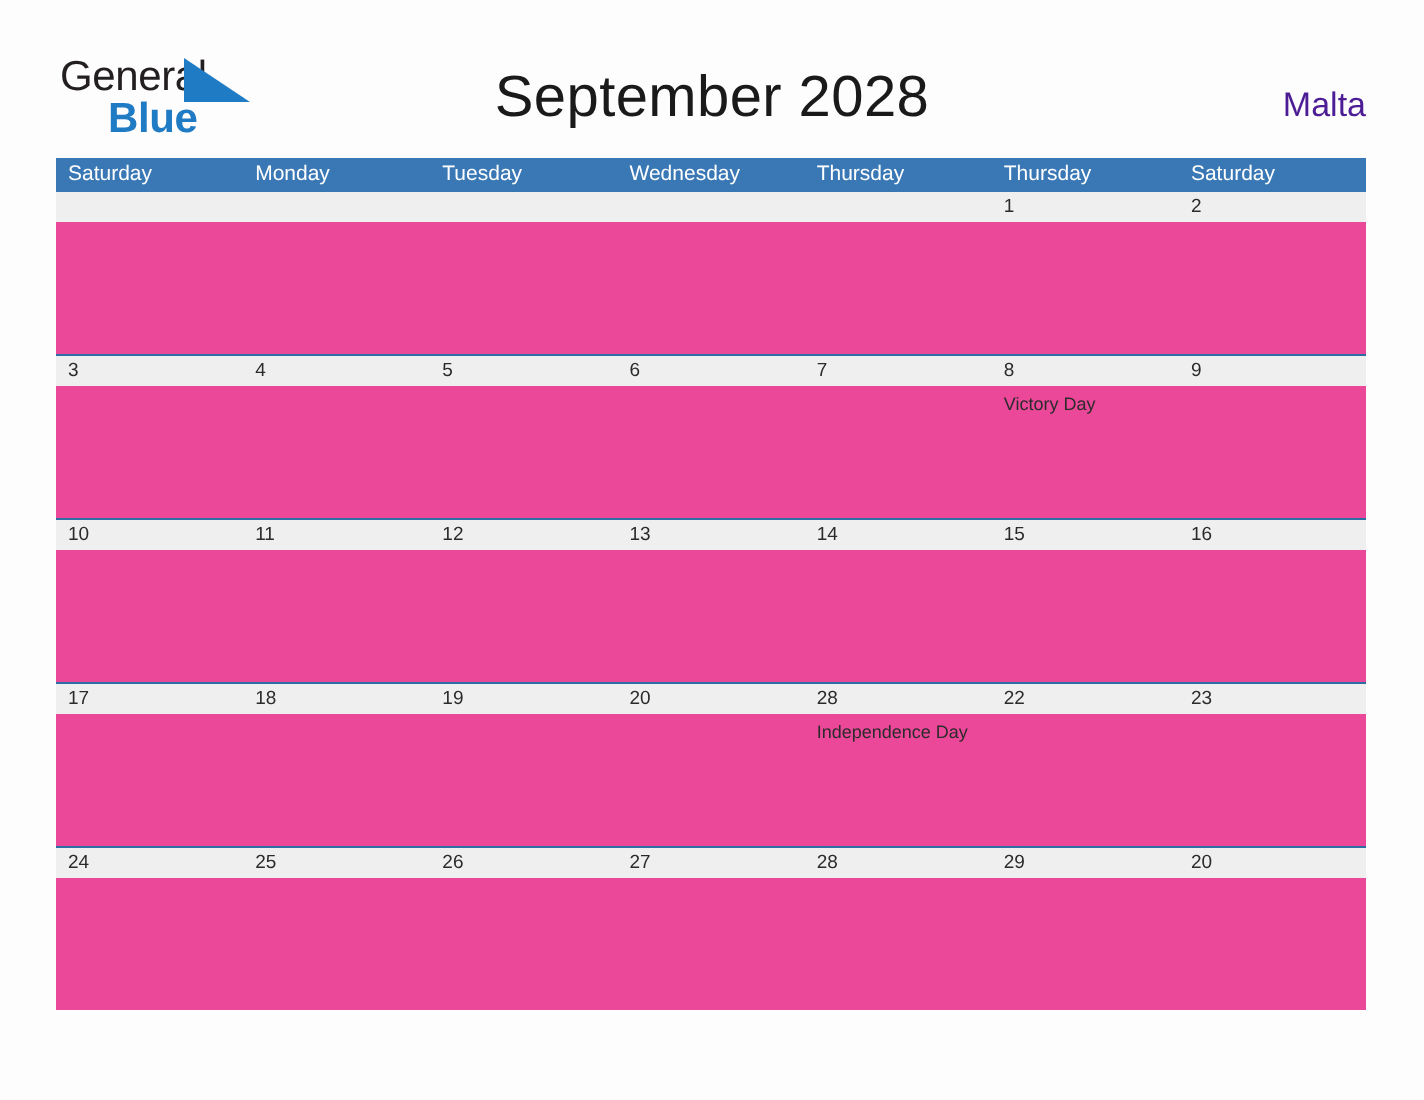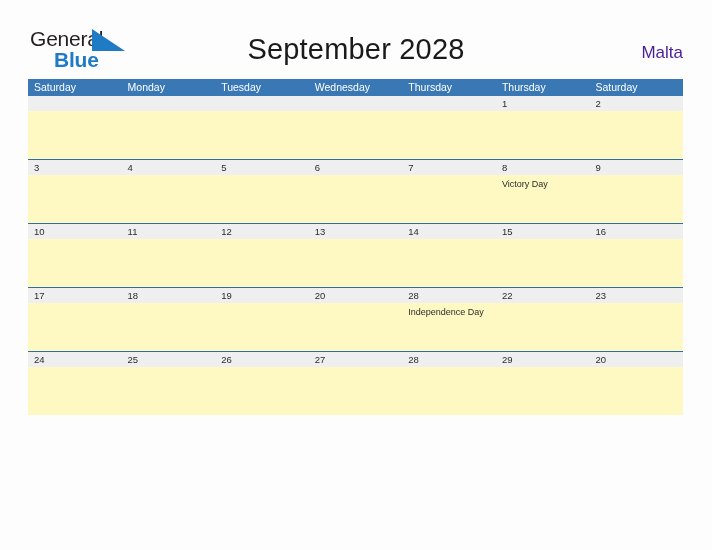--- a/index.html
+++ b/index.html
@@ -115,22 +115,22 @@
     font-size: 9.5px;
     line-height: 15px;
     color: #2b2b2b;
     padding-left: 6px;
     box-sizing: border-box;
     white-space: nowrap;
   }
 
   .event-band {
     display: flex;
-    background: #fef9c3;
-    height: 48px;
+    background: #ec4899;
+    height: 66px;
     justify-content: space-between;
   }
   .event-cell {
     flex: 1 1 0;
     padding: 3px 4px 0 6px;
     box-sizing: border-box;
     font-size: 9px;
     line-height: 12px;
     color: #2b2b2b;
     overflow: hidden;

